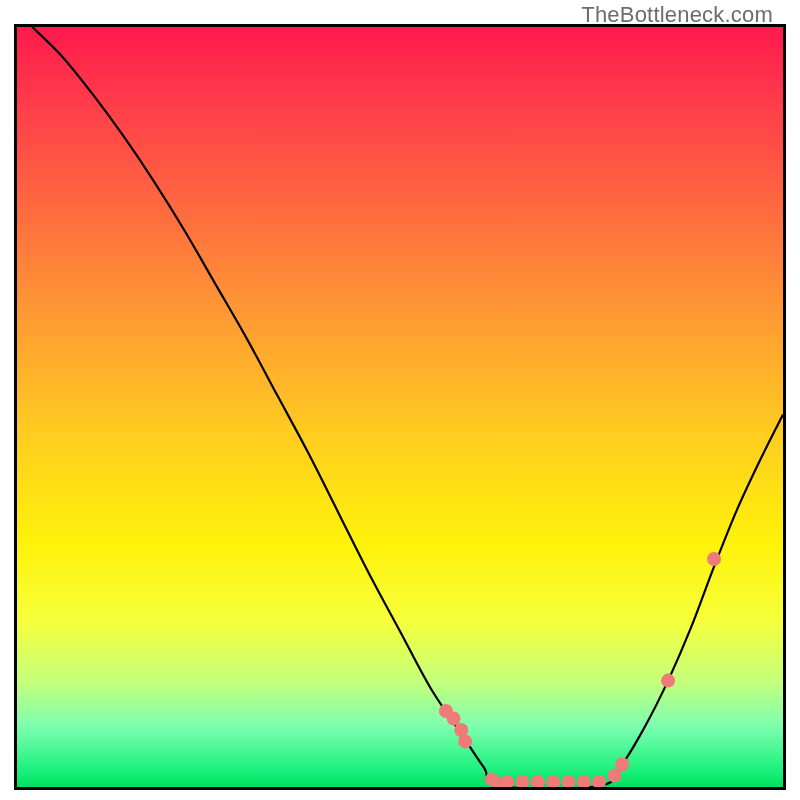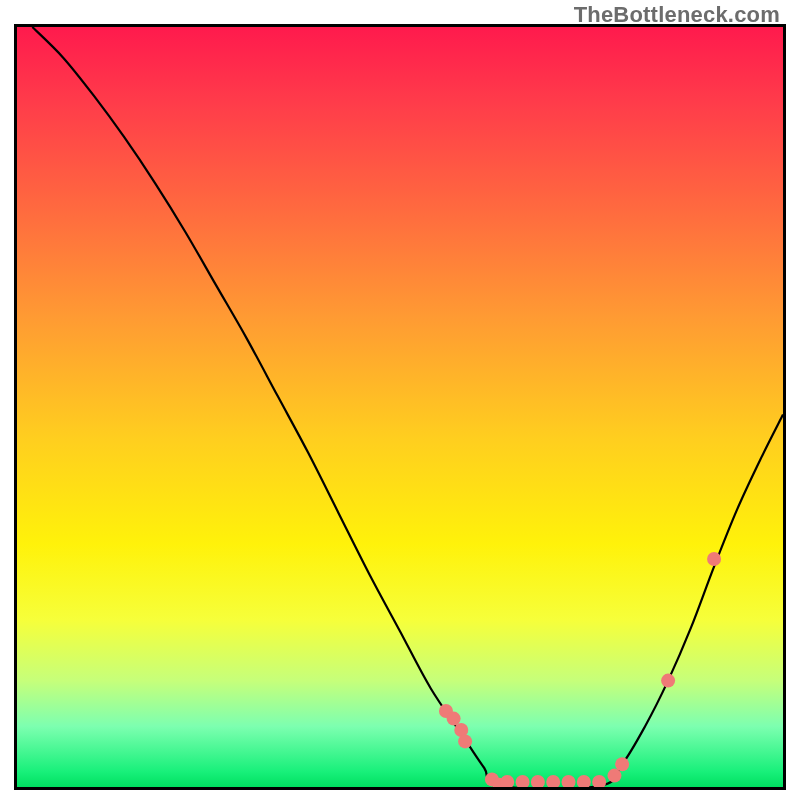--- a/index.html
+++ b/index.html
@@ -35,23 +35,23 @@
       #f6ff3a 78%,
       #c6ff7a 86%,
       #7dffb0 92%,
       #18f07a 98%,
       #00e060 100%
     );
   }
   .watermark {
     position: absolute;
     top: 2px;
-    right: 20px;
+    right: 27px;
     font-size: 22px;
-    font-weight: 700;
+    font-weight: 400;
     color: #6c6c6c;
     letter-spacing: 0.2px;
     user-select: none;
   }
   svg.plot {
     position: absolute;
     left: 0; top: 0;
     width: 100%;
     height: 100%;
   }

